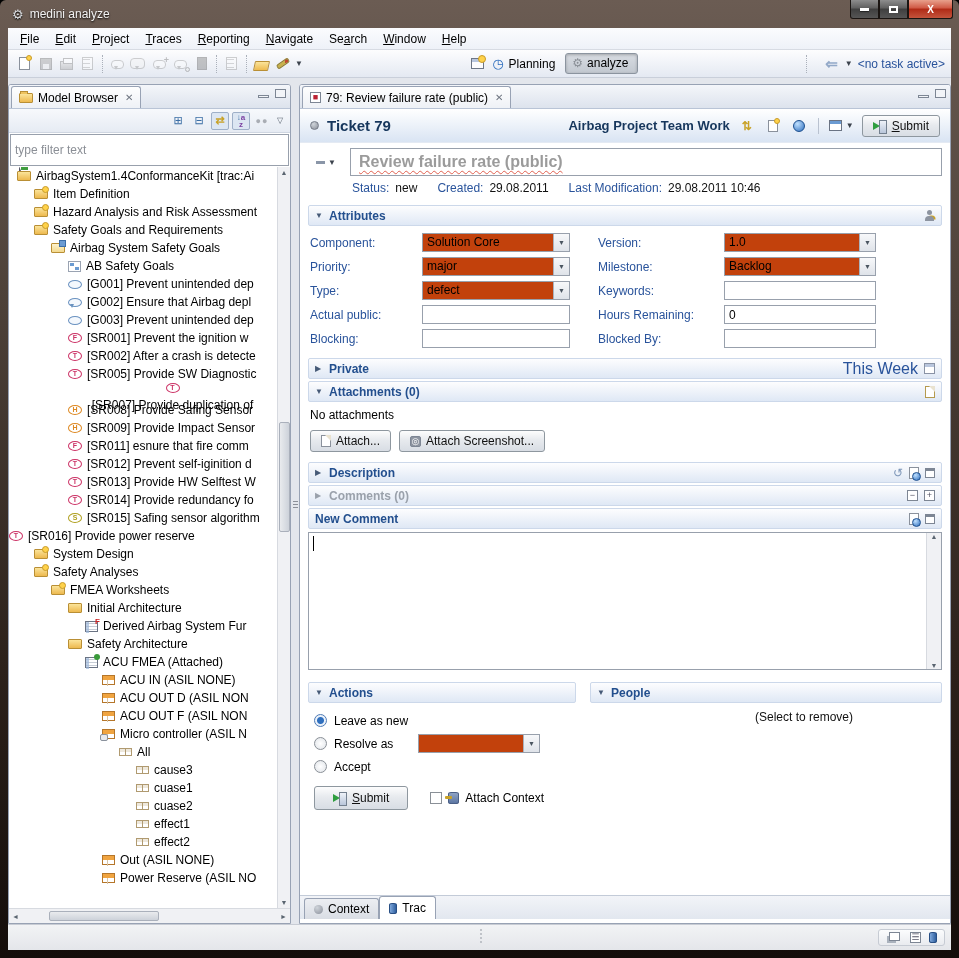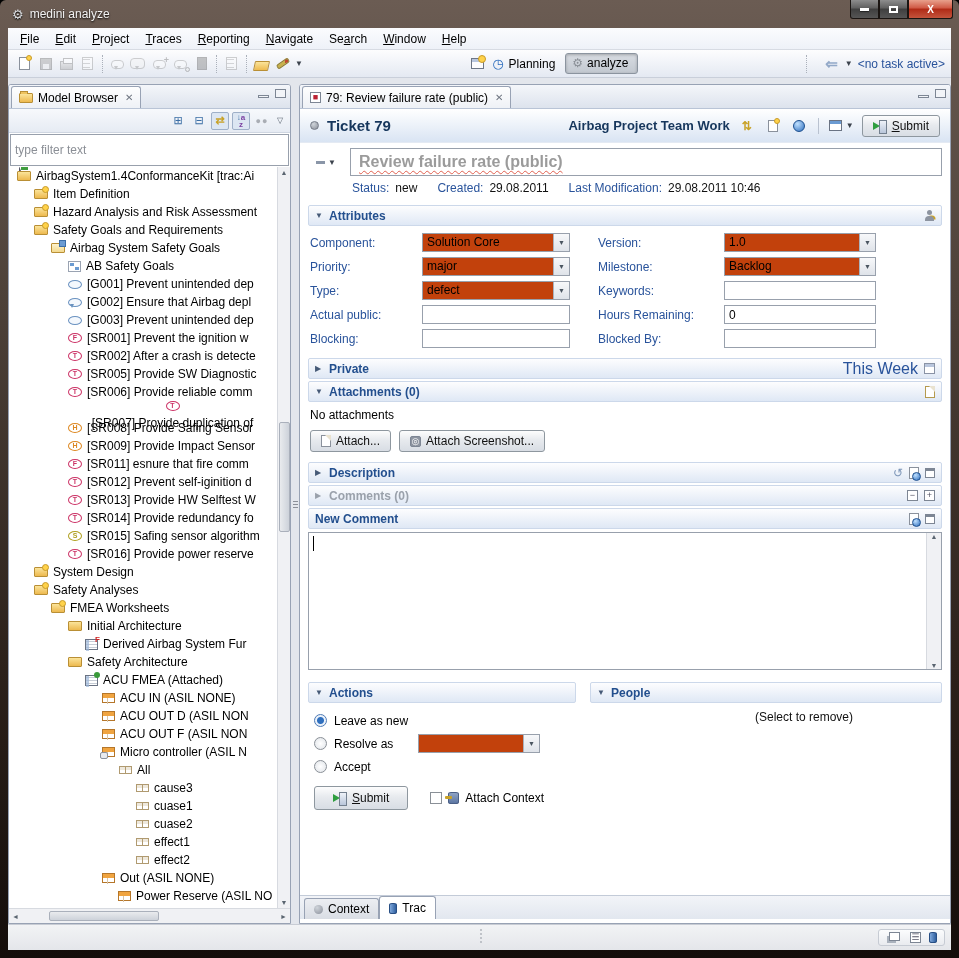--- a/index.html
+++ b/index.html
@@ -418,24 +418,20 @@
                 <span>[SR001] Prevent the ignition w</span>
               </div>
               <div class="trow" style="padding-left: 59px;">
                 <span class="ti req t">T</span>
                 <span>[SR002] After a crash is detecte</span>
               </div>
               <div class="trow" style="padding-left: 59px;">
                 <span class="ti req t">T</span>
                 <span>[SR005] Provide SW Diagnostic</span>
               </div>
-              <div class="trow" style="padding-left: 59px;">
-                <span class="ti req t">T</span>
-                <span>[SR006] Provide reliable comm</span>
-              </div>
               <div class="trow" style="padding-left: 59px; flex-direction: column;">
                 <span class="ti req t">T</span>
                 <span>[SR007] Provide duplication of</span>
               </div>
               <div class="trow" style="padding-left: 59px;">
                 <span class="ti req h">H</span>
                 <span>[SR008] Provide Safing Sensor</span>
               </div>
               <div class="trow" style="padding-left: 59px;">
                 <span class="ti req h">H</span>
@@ -454,21 +450,21 @@
                 <span>[SR013] Provide HW Selftest W</span>
               </div>
               <div class="trow" style="padding-left: 59px;">
                 <span class="ti req t">T</span>
                 <span>[SR014] Provide redundancy fo</span>
               </div>
               <div class="trow" style="padding-left: 59px;">
                 <span class="ti req s">S</span>
                 <span>[SR015] Safing sensor algorithm</span>
               </div>
-              <div class="trow" style="padding-left: 59px; text-align: right;">
+              <div class="trow" style=" text-align: right;">
                 <span class="ti req t">T</span>
                 <span>[SR016] Provide power reserve</span>
               </div>
               <div class="trow" style="padding-left: 25px;">
                 <span class="ti i-folder-new"></span>
                 <span>System Design</span>
               </div>
               <div class="trow" style="padding-left: 25px;">
                 <span class="ti i-folder-new"></span>
                 <span>Safety Analyses</span>
@@ -530,21 +526,21 @@
                 <span>effect1</span>
               </div>
               <div class="trow" style="padding-left: 127px;">
                 <span class="ti i-cells"></span>
                 <span>effect2</span>
               </div>
               <div class="trow" style="padding-left: 93px;">
                 <span class="ti i-table"></span>
                 <span>Out (ASIL NONE)</span>
               </div>
-              <div class="trow" style="padding-left: 93px; margin-left: 16px;">
+              <div class="trow" style="padding-left: 93px;">
                 <span class="ti i-table"></span>
                 <span>Power Reserve (ASIL NO</span>
               </div>
             </div>
           <div class="vscroll">
             <span class="up">▲</span>
             <div class="vthumb" style="top:255px; height:110px;"></div>
             <span class="dn">▼</span>
           </div>
         </div>

